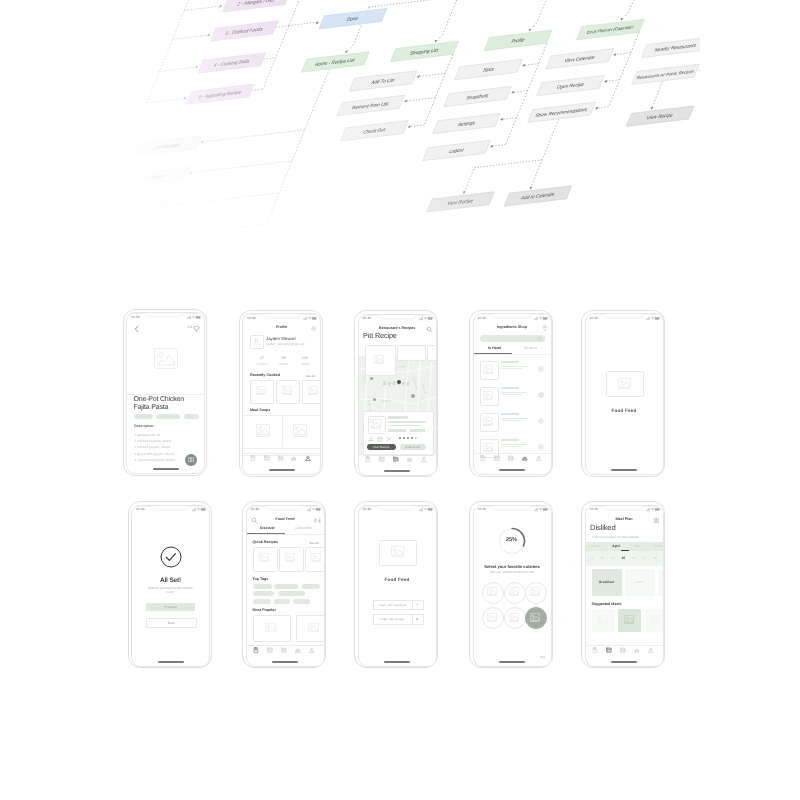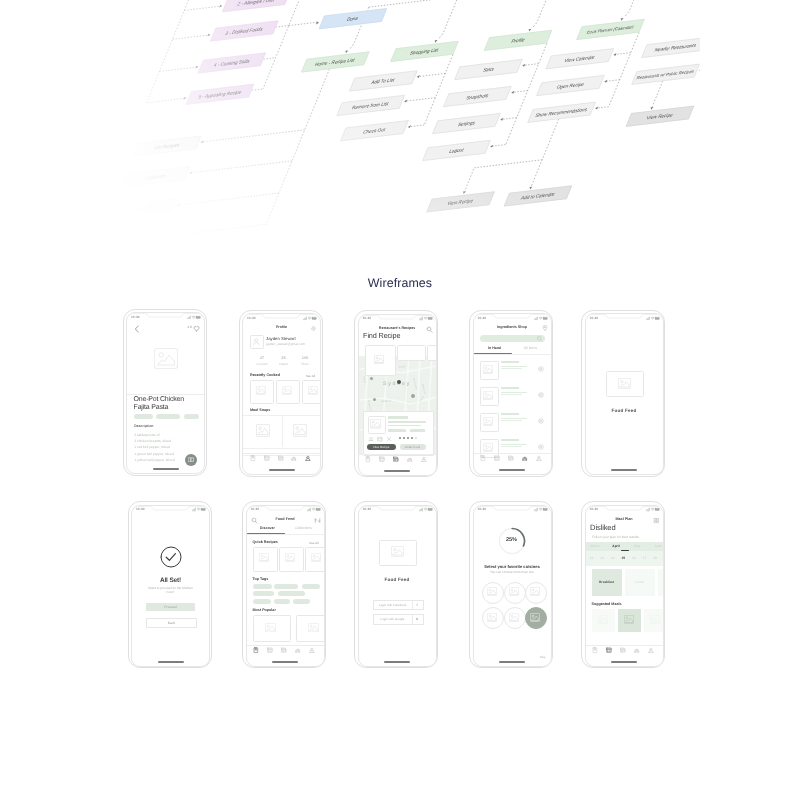--- a/index.html
+++ b/index.html
@@ -145,21 +145,20 @@
         <div class="fnode darkgray" style="left: 608.9px; top: 160.8px; width: 115px; height: 24px;">View Recipe</div>
         <div class="fnode gray" style="left: -314.2px; top: 108px; width: 115px; height: 24px;">List Recipes</div>
         <div class="fnode gray" style="left: -312.5px; top: 163.2px; width: 115px; height: 24px;">Collection</div>
         <div class="fnode gray" style="left: -310.8px; top: 220.32px; width: 115px; height: 24px;">Quick Trip</div>
         <div class="fnode darkgray" style="left: 292.7px; top: 276.96px; width: 115px; height: 24px;">View Recipe</div>
         <div class="fnode darkgray" style="left: 437.2px; top: 283.2px; width: 115px; height: 24px;">Add to Calendar</div>
         <div class="fnode green" style="left: -307.4px; top: 276px; width: 115px; height: 24px;">Shopping List</div>
       </div>
     <div id="flow-fade"></div>
   </div>
-  <div id="wf-title">Wireframes</div>
   <div id="wf-grid">
       <div class="phone" style="left: 122.5px; top: 308.5px;">
         <div class="ph-outer"></div>
         <div class="ph-screen">
           <div class="ph-notch">
             <svg width="77" height="8" viewBox="0 0 77 8" style="position: absolute; left: 0px; top: 0px;">
               <path d="M0,0.4 h17.5 q2.6,0 3.0,1.6 q0.45,2.0 2.7,2.0 h29.6 q2.25,0 2.7,-2.0 q0.4,-1.6 3.0,-1.6 h18.5" fill="none" stroke="#e9e9e9" stroke-width="0.7" stroke-linecap="round" stroke-linejoin="round"></path>
             </svg>
           </div>
           <div class="ph-status">
@@ -325,21 +324,21 @@
                 <path d="M6.55,3.3 l0.05,0.05" fill="none" stroke="#a6b0a6" stroke-width="0.75" stroke-linecap="round" stroke-linejoin="round"></path>
                 <path d="M9.4,1.35 h3.5 a0.42,0.42 0 0 1 0.42,0.42 v1.2 a0.42,0.42 0 0 1 -0.42,0.42 h-3.5 a0.42,0.42 0 0 1 -0.42,-0.42 v-1.2 a0.42,0.42 0 0 1 0.42,-0.42 z" fill="#a6b0a6" stroke="#a6b0a6" stroke-width="0.5" stroke-linecap="round" stroke-linejoin="round"></path>
               </svg>
             </div>
           </div>
           <div class="ph-body">
             <div class="wf-txt" style="left: 0px; top: 3.4px; width: 77px; text-align: center; font-size: 3.6px; color: rgb(74, 74, 74); font-weight: bold;">Restaurant's Recipes</div>
             <svg width="7" height="7" viewBox="0 0 7 7" style="position: absolute; left: 67px; top: 3.2px;">
               <path d="M3.0,3.0 m-1.9,0 a1.9,1.9 0 1,0 3.8,0 a1.9,1.9 0 1,0 -3.8,0 M4.4,4.4 L6.2,6.2" fill="none" stroke="#9d9d9d" stroke-width="0.6" stroke-linecap="round" stroke-linejoin="round"></path>
             </svg>
-            <div class="wf-txt" style="left: 4.6px; top: 8.4px; font-size: 7.3px; color: rgb(60, 60, 60); letter-spacing: -0.15px;">Find Recipe</div>
+            <div class="wf-txt" style="left: 4.6px; top: 8.4px; font-size: 7.3px; color: rgb(60, 60, 60); letter-spacing: -0.15px;">Pitt Recipe</div>
             <div style="position: absolute; left: 0px; top: 33px; width: 77px; height: 98px; overflow: hidden; background: rgb(237, 242, 237);">
               <svg width="77" height="99" viewBox="0 0 77 99" style="position: absolute; left: 0px; top: 0px;">
                 <path d="M0,13 L16,12 L42,17 L77,10" fill="none" stroke="#f7faf7" stroke-width="1.7" stroke-linecap="round" stroke-linejoin="round"></path>
                 <path d="M0,44 L24,42 L52,48 L77,41" fill="none" stroke="#f7faf7" stroke-width="1.7" stroke-linecap="round" stroke-linejoin="round"></path>
                 <path d="M0,74 L20,72 L50,79 L77,72" fill="none" stroke="#f7faf7" stroke-width="1.7" stroke-linecap="round" stroke-linejoin="round"></path>
                 <path d="M10,0 L7,36 L4,99" fill="none" stroke="#f7faf7" stroke-width="1.7" stroke-linecap="round" stroke-linejoin="round"></path>
                 <path d="M29,0 L26,40 L22,99" fill="none" stroke="#f7faf7" stroke-width="1.7" stroke-linecap="round" stroke-linejoin="round"></path>
                 <path d="M50,0 L47,40 L44,99" fill="none" stroke="#f7faf7" stroke-width="1.7" stroke-linecap="round" stroke-linejoin="round"></path>
                 <path d="M61,0 L59,42 L57,99" fill="none" stroke="#f7faf7" stroke-width="1.7" stroke-linecap="round" stroke-linejoin="round"></path>
                 <path d="M73,0 L70,44 L68,99" fill="none" stroke="#f7faf7" stroke-width="1.7" stroke-linecap="round" stroke-linejoin="round"></path>

